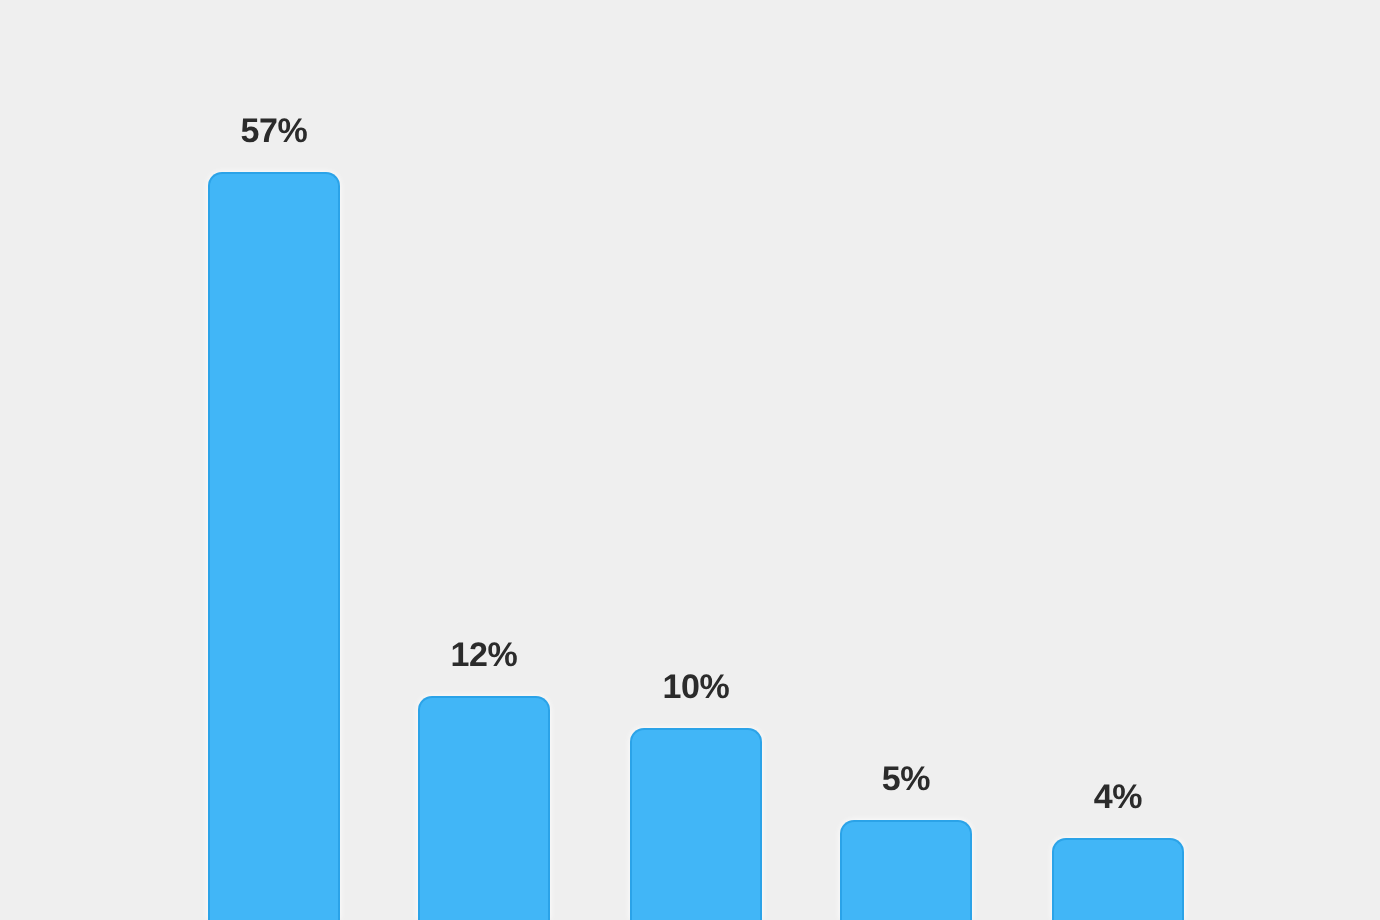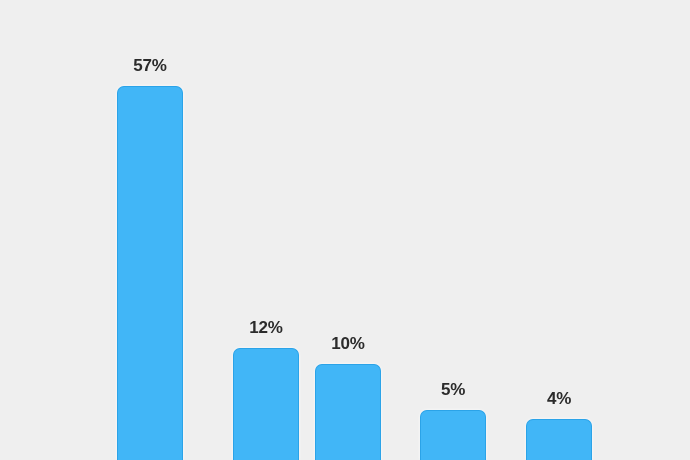--- a/index.html
+++ b/index.html
@@ -60,26 +60,26 @@
     letter-spacing: -0.2px;
     line-height: 1;
   }
 </style>
 </head>
 <body style="background: rgb(239, 239, 239);">
 
 <div id="chart-root" style="background: rgb(239, 239, 239);">
   <div class="plot-area">
 
-    <div class="bar-group" style="left: 117px; width: 66px; height: 374px; margin-top: 44px;">
+    <div class="bar-group" style="left: 104px; width: 66px; height: 374px; margin-top: 44px;">
       <div class="bar" style="height: 374px; background: rgb(65, 182, 247); border-color: rgb(43, 163, 232);"></div>
       <div class="bar-label" style="bottom: 386px; color: rgb(43, 43, 43);">57%</div>
     </div>
 
-    <div class="bar-group" style="left: 209px; width: 66px; height: 112px; margin-left: 24px;">
+    <div class="bar-group" style="left: 209px; width: 66px; height: 112px;">
       <div class="bar" style="height: 112px; background: rgb(65, 182, 247); border-color: rgb(43, 163, 232);"></div>
       <div class="bar-label" style="bottom: 124px; color: rgb(43, 43, 43);">12%</div>
     </div>
 
     <div class="bar-group" style="left: 315px; width: 66px; height: 120px;">
       <div class="bar" style="height: 96px; background: rgb(65, 182, 247); border-color: rgb(43, 163, 232);"></div>
       <div class="bar-label" style="bottom: 108px; color: rgb(43, 43, 43);">10%</div>
     </div>
 
     <div class="bar-group" style="left: 420px; width: 66px; height: 50px;">

